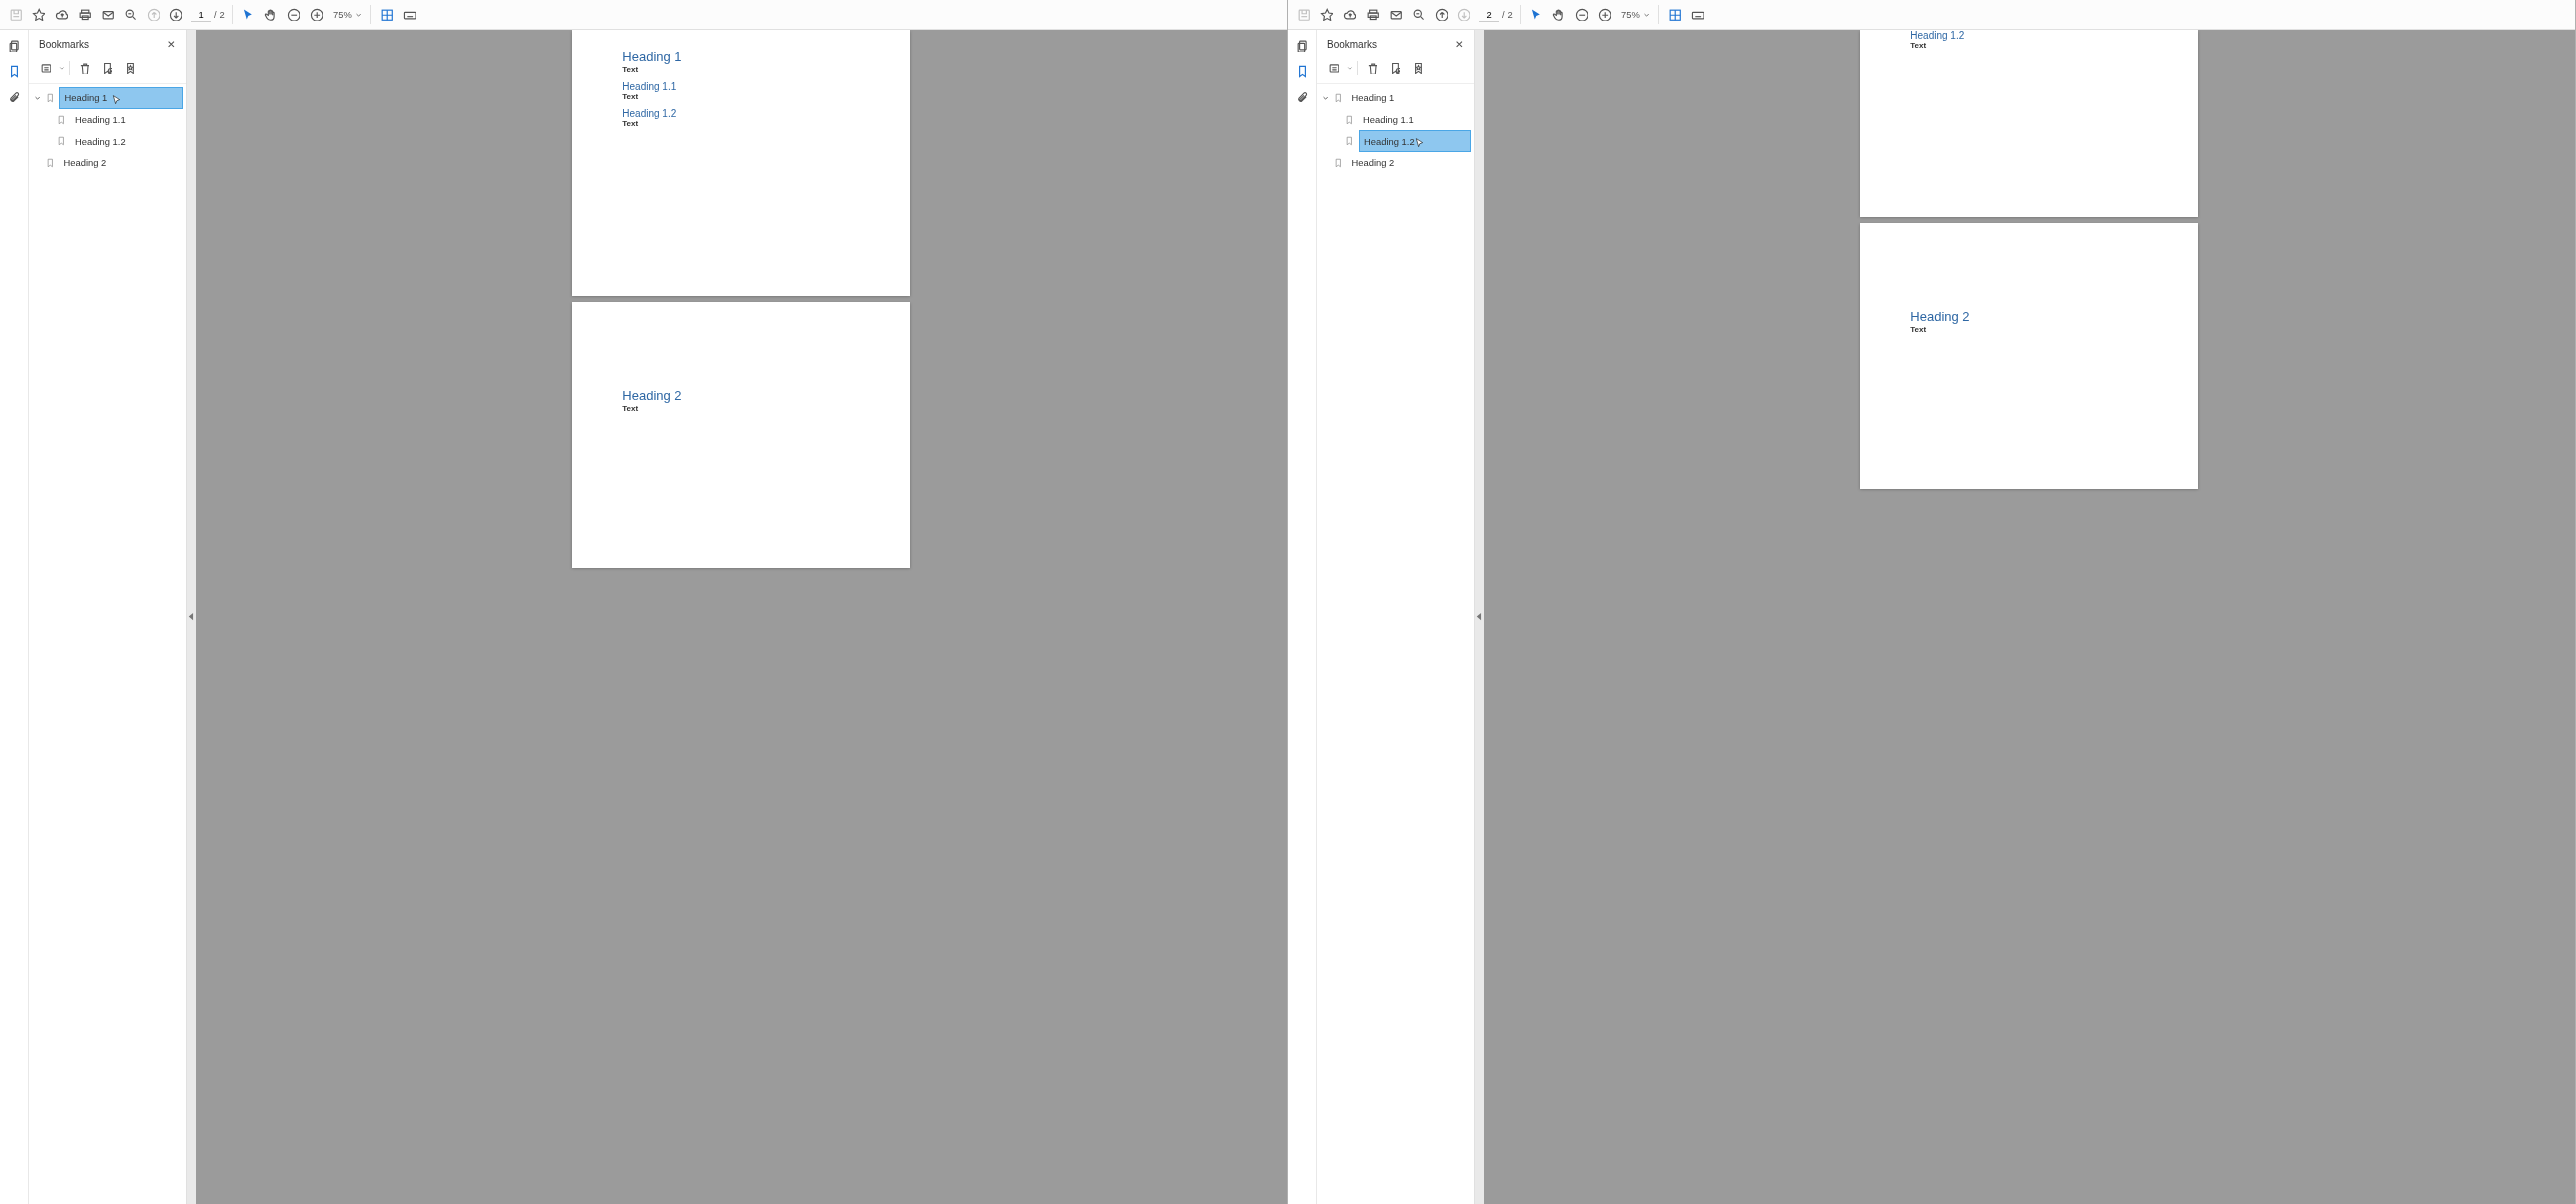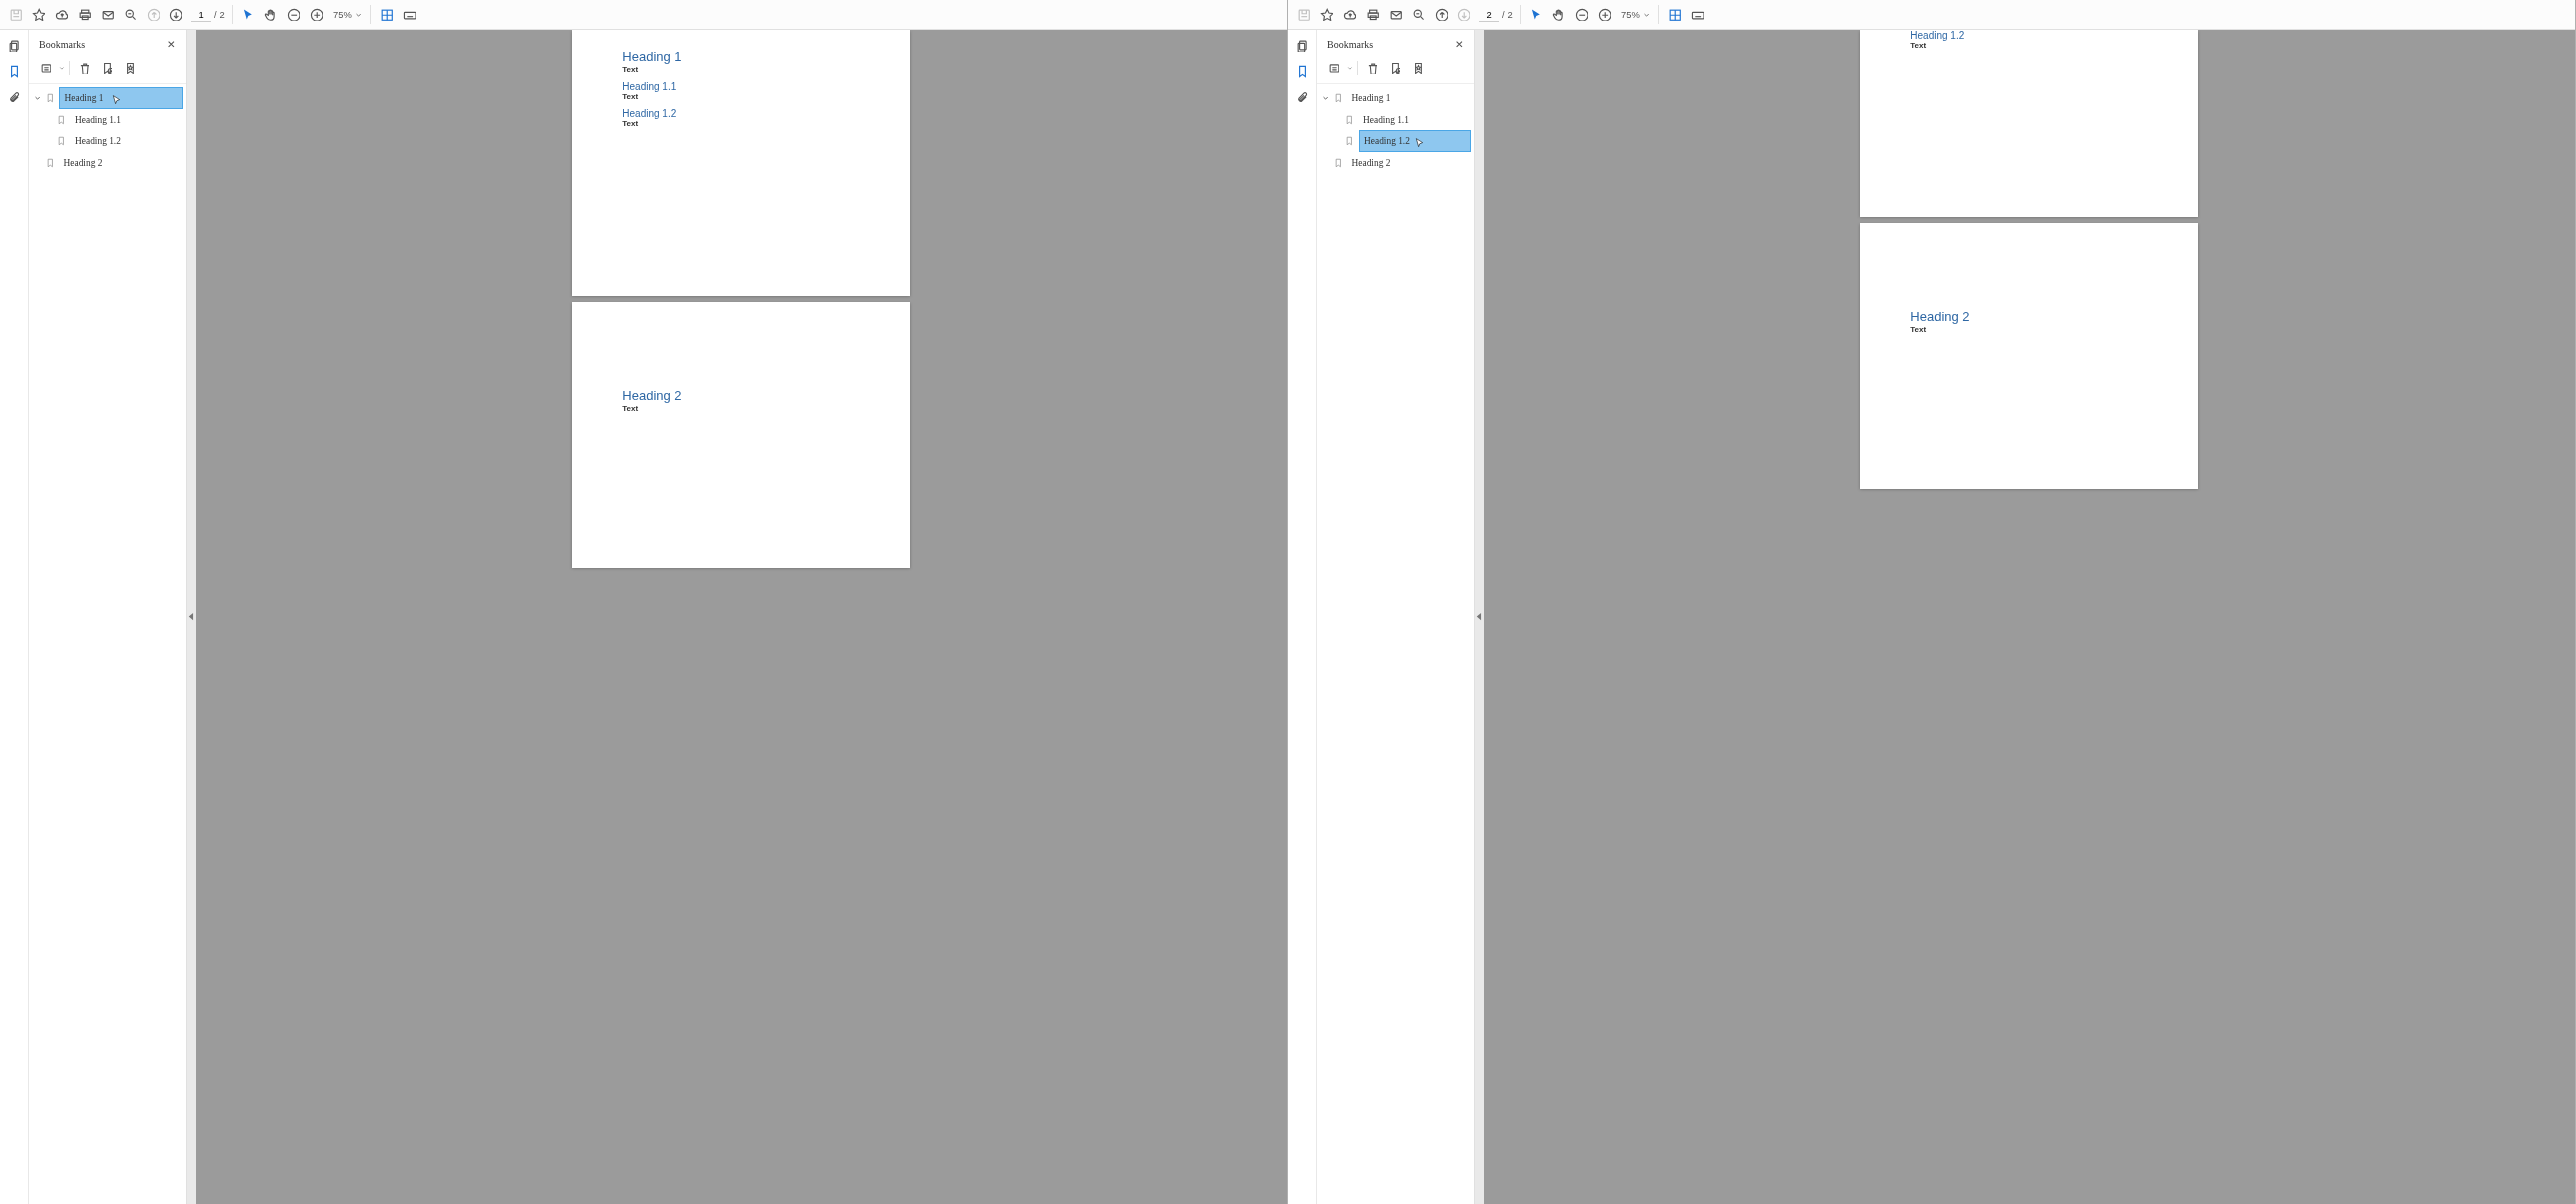--- a/index.html
+++ b/index.html
@@ -23,21 +23,21 @@
   
   .body { flex: 1; display: flex; min-height: 0; }
 
   
   .rail { width: 29px; background: #fff; border-right: 0.7px solid #e8e8e8; display: flex; flex-direction: column; align-items: center; padding-top: 5.8px; gap: 5.8px; }
   .rail-btn { width: 20px; height: 20px; display: flex; align-items: center; justify-content: center; border-radius: 2.2px; cursor: pointer; color: #555; }
   .rail-btn.active { color: #1e73d2; }
   .rail-btn svg { width: 13px; height: 13px; stroke: currentColor; fill: none; stroke-width: 1.6; }
 
   
-  .side { width: 158px; background: #fff; border-right: 0.7px solid #e0e0e0; display: flex; flex-direction: column; font-family: Liberation Serif, serif; }
+  .side { width: 158px; background: #fff; border-right: 0.7px solid #e0e0e0; display: flex; flex-direction: column; }
   .side-head { display: flex; align-items: center; justify-content: space-between; padding: 7.2px 7.2px 4.3px 10px; }
   .side-title { font-size: 10px; color: #333; }
   .close-x { width: 14.4px; height: 14.4px; display: flex; align-items: center; justify-content: center; cursor: pointer; color: #555; }
   .close-x svg { width: 8.6px; height: 8.6px; stroke: currentColor; stroke-width: 2; }
   .side-tools { display: flex; align-items: center; gap: 4.3px; padding: 2.9px 7.2px 5.8px 7.2px; border-bottom: 0.7px solid #eee; color: #555; }
   .side-tools .mini { width: 18.7px; height: 18.7px; display: flex; align-items: center; justify-content: center; cursor: pointer; border-radius: 2.2px; }
   .side-tools .mini svg { width: 11.5px; height: 11.5px; stroke: currentColor; fill: none; stroke-width: 1.5; }
   .side-tools .sep { width: 0.7px; height: 14.4px; background: #e0e0e0; }
 
   .tree { flex: 1; overflow: auto; padding: 2.9px 0 2.9px 2.9px; }

